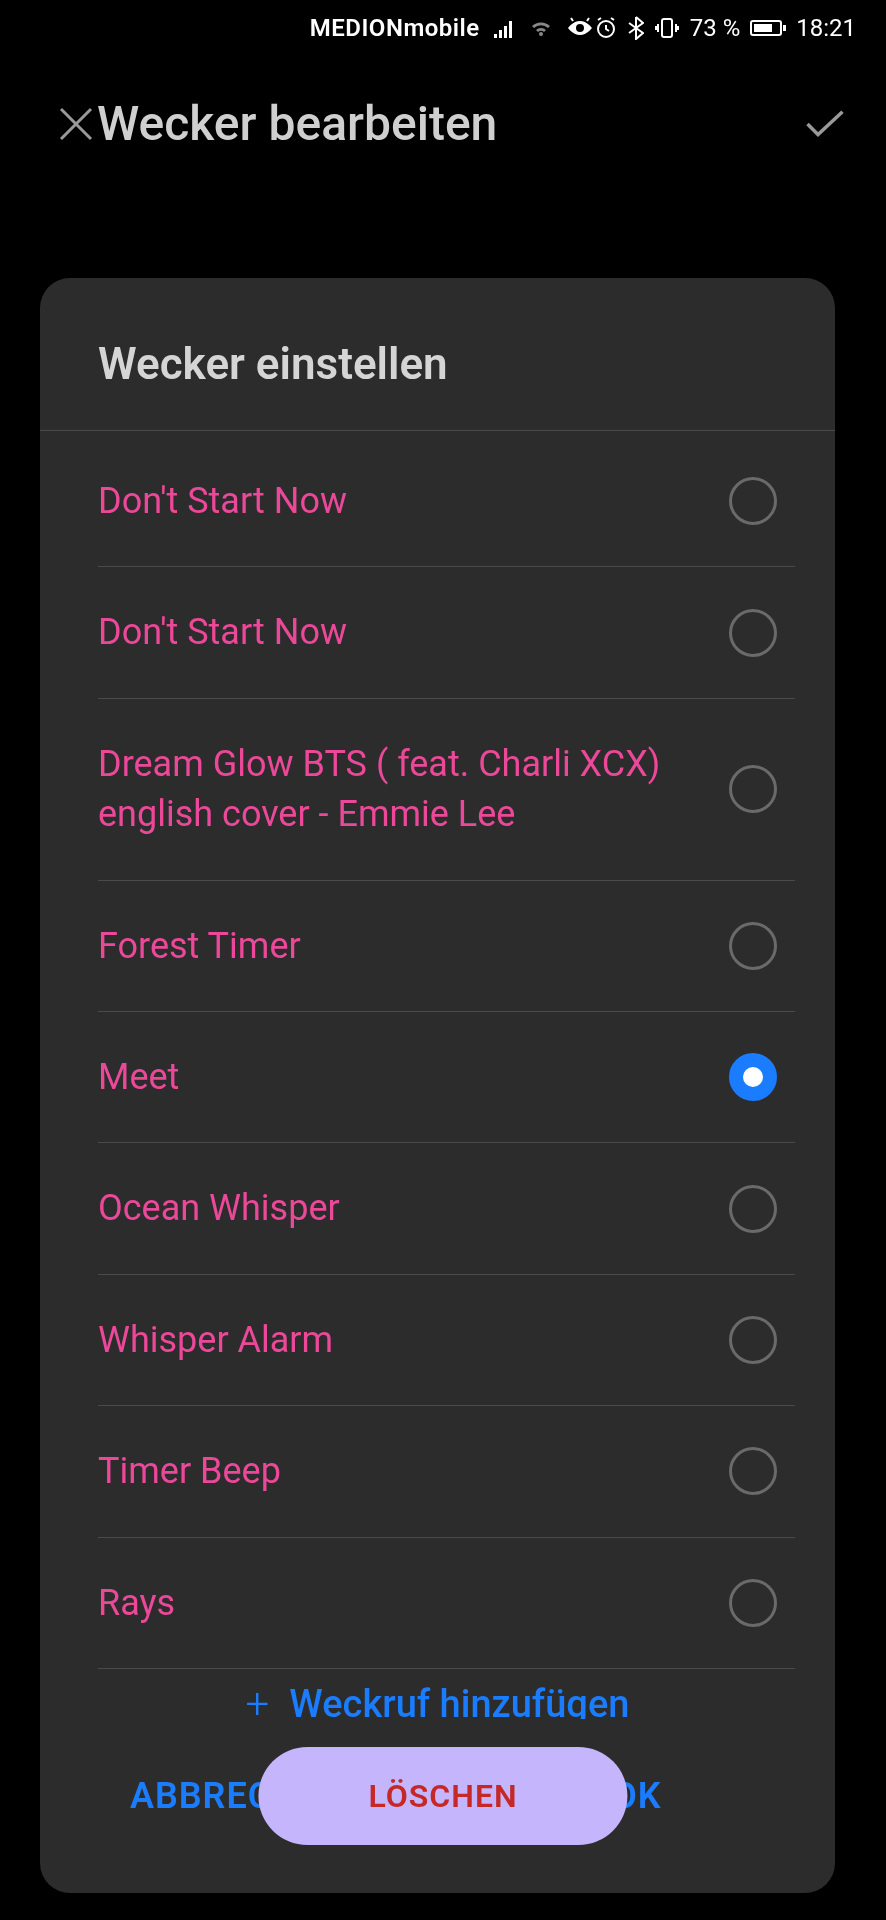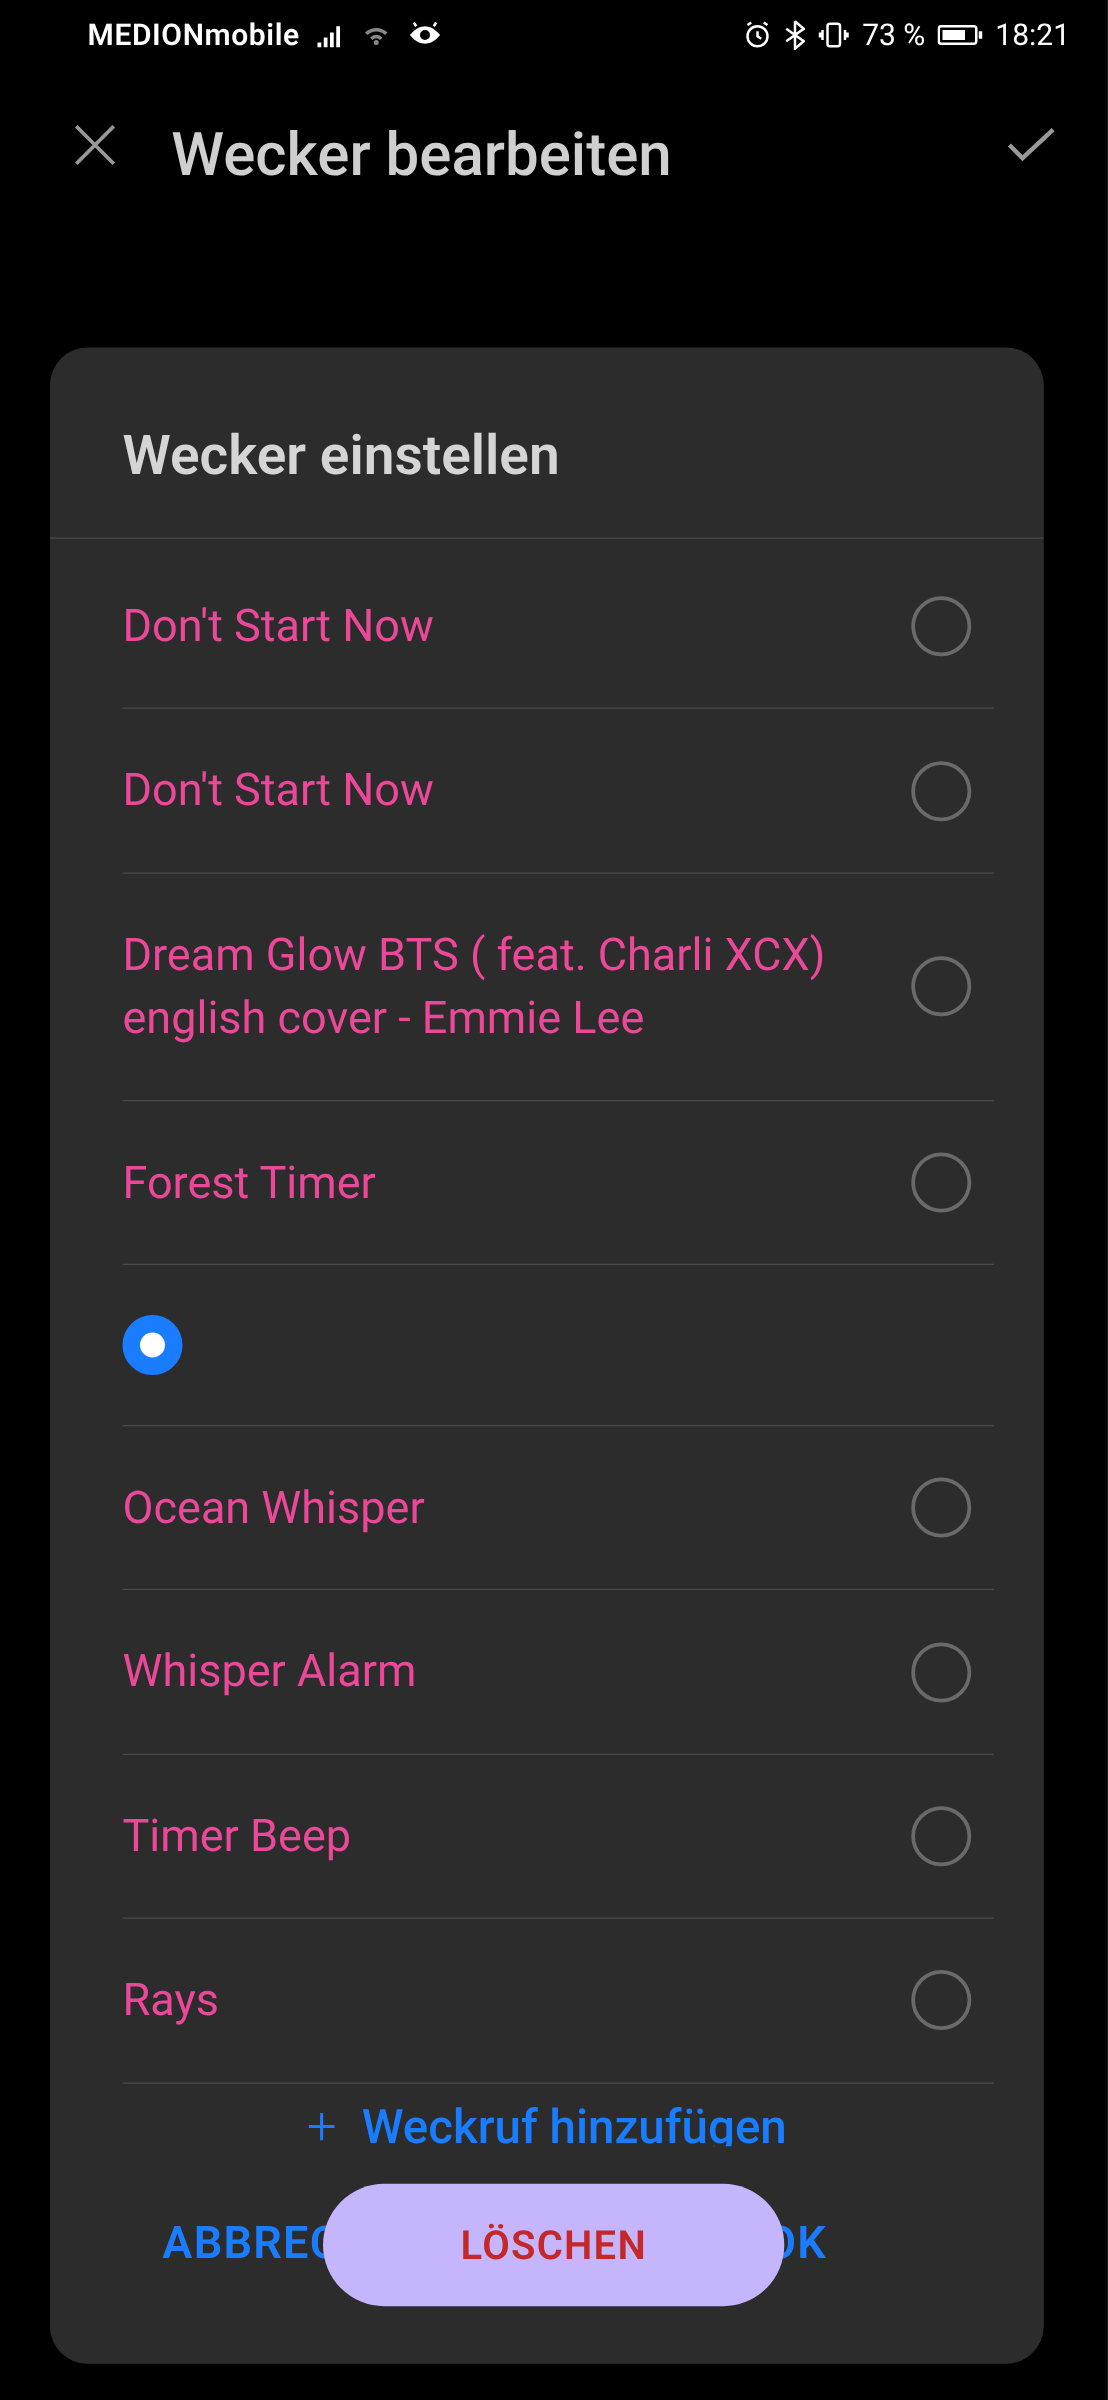--- a/index.html
+++ b/index.html
@@ -6,43 +6,42 @@
     body {
       width: 886px;
       height: 1920px;
       background: #000;
       font-family: -apple-system, BlinkMacSystemFont, 'Segoe UI', Roboto, sans-serif;
       overflow: hidden;
       position: relative;
     }
     .status-bar {
       display: flex;
-      justify-content: space-between;
+      justify-content: flex-end;
       align-items: center;
       padding: 12px 30px 12px 70px;
       color: #fff;
       font-size: 24px;
       height: 55px;
     }
     .status-left {
       display: flex;
       align-items: center;
       gap: 12px;
     }
     .status-right {
       display: flex;
       align-items: center;
       gap: 10px;
     }
     .carrier { font-weight: 600; letter-spacing: 0.5px; }
     .header {
       display: flex;
-      align-items: flex-start;
+      align-items: center;
       padding: 40px 40px 40px 55px;
-      gap: 40px;
     }
     .header-title {
       color: #cfcfcf;
       font-size: 48px;
       font-weight: 500;
       flex: 1;
     }
     .close-icon, .check-icon {
       width: 42px;
       height: 42px;
@@ -243,20 +242,21 @@
       </div>
       <div class="sound-item">
         <div class="sound-label">Dream Glow  BTS ( feat. Charli XCX) english cover - Emmie Lee</div>
         <div class="radio"></div>
       </div>
       <div class="sound-item">
         <div class="sound-label">Forest Timer</div>
         <div class="radio"></div>
       </div>
       <div class="sound-item">
+        <div class="sound-label">Meet</div>
         <div class="radio selected"></div>
       </div>
       <div class="sound-item">
         <div class="sound-label">Ocean Whisper</div>
         <div class="radio"></div>
       </div>
       <div class="sound-item">
         <div class="sound-label">Whisper Alarm</div>
         <div class="radio"></div>
       </div>

